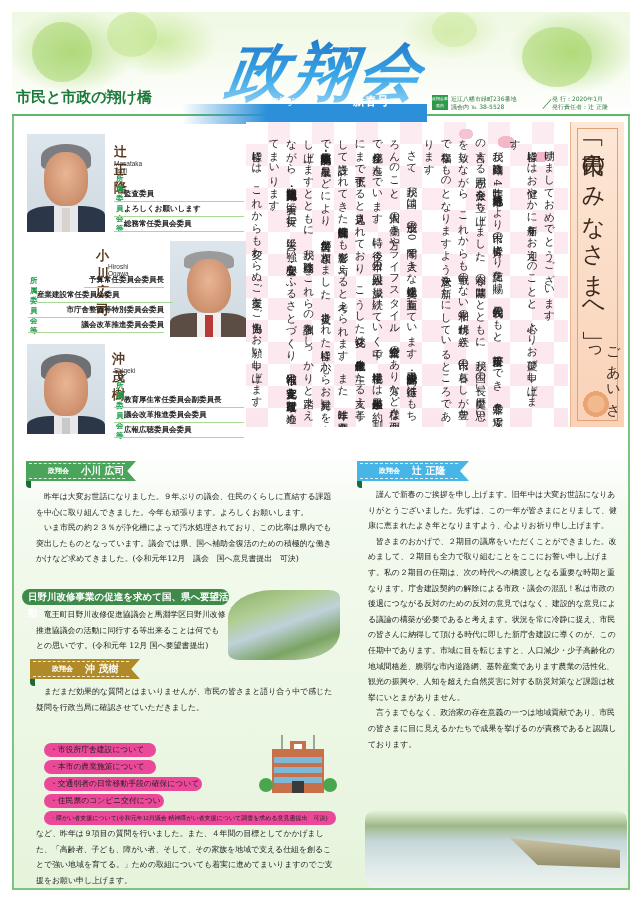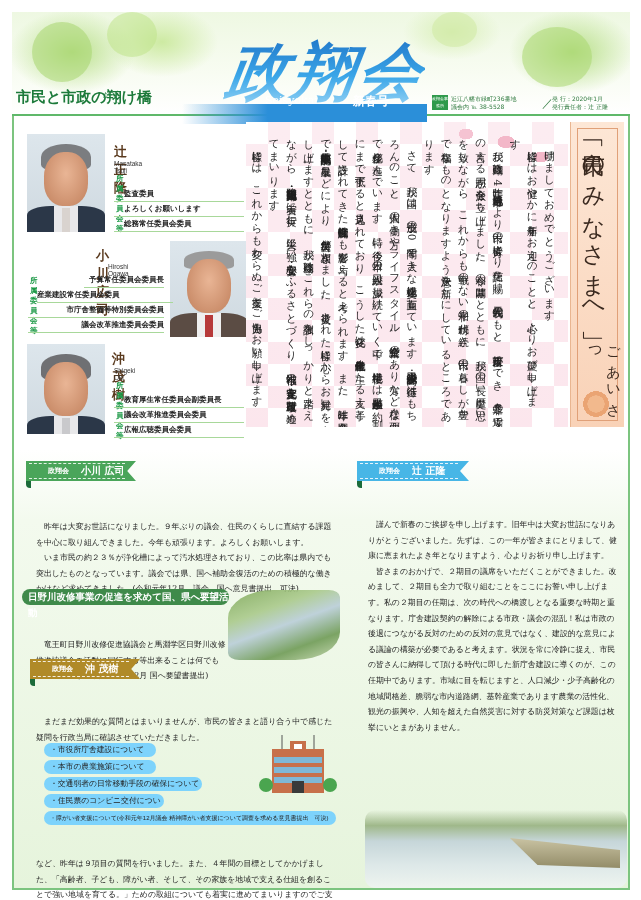--- a/index.html
+++ b/index.html
@@ -149,35 +149,35 @@
   .ribbon::before {
     content: ""; position: absolute; left: 3px; right: 10%; top: 2px; bottom: 2px;
     border-top: 1px dashed rgba(255,255,255,.85); border-bottom: 1px dashed rgba(255,255,255,.85);
   }
   .ribbon .small { font-size: 7px; }
   .ribbon-tail { position: absolute; width: 5px; height: 7px; background: #1b6b3a; border-radius: 0 0 0 4px; }
   .green-ribbon { background: #4aa55a; }
   .gold-ribbon { background: #b08a28; }
   .blue-ribbon { background: #47b6e6; }
 
-  .para { position: absolute; font-size: 7.9px; line-height: 15.6px; color: #222; font-family: "DejaVu Serif", serif; margin-top: 30px; }
+  .para { position: absolute; font-size: 7.9px; line-height: 15.6px; color: #222; font-family: "DejaVu Serif", serif; }
   .para p { text-indent: 1em; }
 
   .pill-heading {
     position: absolute; left: 22px; top: 589px; width: 207px; height: 16px; border-radius: 8px;
     background: #3f8a4a; color: #fff; font-size: 9.5px; line-height: 16px; padding-left: 6px; font-weight: bold;
   }
   .river-photo {
     position: absolute; left: 228px; top: 590px; width: 112px; height: 70px; border-radius: 40% 10% 40% 10%;
     background: linear-gradient(160deg, #7fa85a 0%, #a9c98a 30%, #b9cdd8 50%, #6e9a55 75%, #c6d8b0 100%);
     opacity: .9;
   }
   .bullet {
-    position: absolute; height: 14px; border-radius: 7px; background: #7dd3fc;
-    font-size: 7.8px; line-height: 14px; padding-left: 6px; color: #222; font-family: Liberation Sans, sans-serif;
+    position: absolute; height: 14px; border-radius: 7px; background: #ec4899;
+    font-size: 7.8px; line-height: 14px; padding-left: 6px; color: #222; font-family: Liberation Serif, serif;
   }
   .bullet.small { font-size: 6px; }
   .building { position: absolute; left: 258px; top: 735px; width: 80px; height: 62px; }
 
   .lake {
     position: absolute; left: 365px; top: 810px; width: 262px; height: 78px;
     background: linear-gradient(180deg, rgba(255,255,255,0) 0%, #9fb88a 20%, #c6d6d9 40%, #dde8e8 70%, #eef4ef 100%);
     border-radius: 10px;
   }
   .boat {
@@ -323,15 +323,16 @@
 </div>
 
 <div class="ribbon blue-ribbon" style="left:357px;top:461px;width:112px;">
   <span class="small">政翔会</span>
   <span>辻 正隆</span>
 </div>
 <div class="ribbon-tail" style="left:357px;top:481px;"></div>
 <div class="para" style="left:368px;top:487px;width:252px;">
   <p>謹んで新春のご挨拶を申し上げます。旧年中は大変お世話になりありがとうございました。先ずは、この一年が皆さまにとりまして、健康に恵まれたよき年となりますよう、心よりお祈り申し上げます。</p>
   <p>皆さまのおかげで、２期目の議席をいただくことができました。改めまして、２期目も全力で取り組むことをここにお誓い申し上げます。私の２期目の任期は、次の時代への橋渡しとなる重要な時期と重なります。庁舎建設契約の解除による市政・議会の混乱！私は市政の後退につながる反対のための反対の意見ではなく、建設的な意見による議論の構築が必要であると考えます。状況を常に冷静に捉え、市民の皆さんに納得して頂ける時代に即した新庁舎建設に導くのが、この任期中であります。市域に目を転じますと、人口減少・少子高齢化の地域間格差、脆弱な市内道路網、基幹産業であります農業の活性化、観光の振興や、人知を超えた自然災害に対する防災対策など課題は枚挙にいとまがありません。</p>
+  <p>言うまでもなく、政治家の存在意義の一つは地域貢献であり、市民の皆さまに目に見えるかたちで成果を挙げるのが責務であると認識しております。</p>
 </div>
 <div class="lake"></div>
 <div class="boat"></div>
 
 </body></html>

